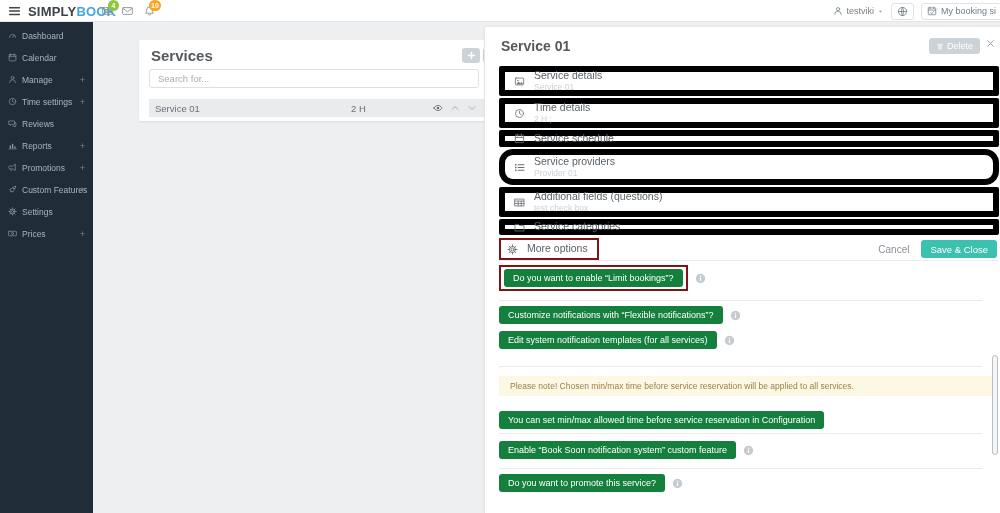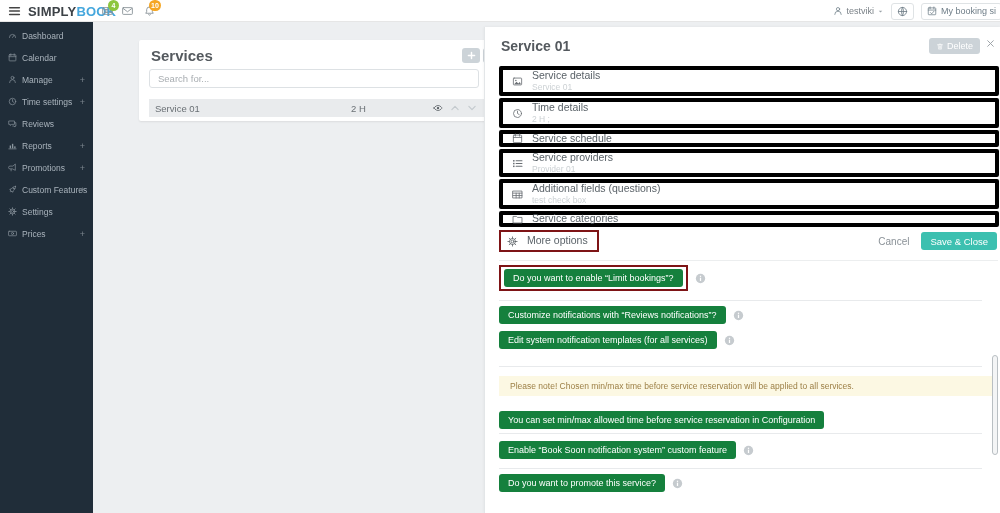--- a/index.html
+++ b/index.html
@@ -65,21 +65,21 @@
   .panel { position:absolute; left:484px; top:27px; width:516px; height:486px; background:#fff;
     border-left:1px solid #e3e6e8; box-shadow:0 0 3px rgba(0,0,0,.06); }
   .panel-title { position:absolute; left:16px; top:11px; font-size:14px; color:#54595e; }
   .delete-btn { position:absolute; right:20px; top:11px; height:16px; background:#ccd3d8; border:none;
     border-radius:3px; color:#fff; font-size:9px; display:flex; align-items:center; gap:3px;
     padding:0 7px; cursor:pointer; font-family:inherit;text-align:right; }
   .delete-btn .ico { width:8px; height:9px; }
   .panel-close { position:absolute; right:5px; top:12px; width:9px; height:9px; color:#9aa1a6; cursor:pointer; }
 
   .cards { position:absolute; left:14px; top:39px; width:500px; }
-  .acc-card { position:relative; background:#fff; border:4px solid #000000; border-radius:2px;
+  .acc-card { position:relative; background:#fff; border:6px solid #000000; border-radius:2px;
     margin-bottom:2px; display:flex; align-items:center; padding:0 0 0 9px; cursor:pointer; }
   .acc-card.tall { height:30px; }
   .acc-card.short { height:17px; }
   .acc-card .ico { width:11px; height:11px; color:#6b7075; margin-right:9px; flex:none; }
   .acc-label { font-size:10.5px; color:#5a6268; line-height:1.25; }
   .acc-sub { font-size:8.5px; color:#ccd1d4; line-height:1.2; }
   .more-row { position:relative; height:24px; display:flex; align-items:center; margin-top:2px; }
   .annot-head { display:flex; align-items:center; border:2px solid #7e1416; padding:2px 9px 2px 6px; }
   .annot-head .ico { width:11px; height:11px; color:#5e6368; margin-right:9px; }
   .footer-actions { position:absolute; right:2px; top:0; height:24px; display:flex; align-items:center; gap:12px; }
@@ -364,21 +364,21 @@
     </div>
     <div class="acc-card short">
       <span class="ico">
           <svg viewBox="0 0 16 16" fill="none" stroke="currentColor" stroke-width="1.2" stroke-linecap="round" stroke-linejoin="round">
             <rect x="2" y="3" width="12" height="11" rx="1"></rect>
             <path d="M2 6.5h12M5 1.5v3M11 1.5v3"></path>
           </svg>
         </span>
       <span class="acc-label">Service schedule</span>
     </div>
-    <div class="acc-card tall" style="height:28px;">
+    <div class="acc-card tall" style="height:36px;border-radius:14px;">
       <span class="ico">
           <svg viewBox="0 0 16 16" fill="none" stroke="currentColor" stroke-width="1.2" stroke-linecap="round" stroke-linejoin="round">
             <rect x="1.5" y="3" width="2.2" height="2.2" fill="currentColor" stroke="none"></rect>
             <rect x="1.5" y="7" width="2.2" height="2.2" fill="currentColor" stroke="none"></rect>
             <rect x="1.5" y="11" width="2.2" height="2.2" fill="currentColor" stroke="none"></rect>
             <path d="M6 4.1h8.5M6 8.1h8.5M6 12.1h8.5" stroke-width="1.6"></path>
           </svg>
         </span>
       <span>
           <div class="acc-label">Service providers</div>
@@ -435,21 +435,21 @@
           <circle cx="8" cy="8" r="6.8" fill="currentColor" stroke="none"></circle>
           <rect x="7.1" y="6.8" width="1.8" height="4.8" fill="#fff" stroke="none"></rect>
           <rect x="7.1" y="3.9" width="1.8" height="1.8" fill="#fff" stroke="none"></rect>
         </svg>
       </span>
   </div>
 
   <div class="divider" style="top:273px;"></div>
 
   <div class="mo-row" style="top:279px;">
-    <button class="gray-btn">Customize notifications with “Reviews notifications”?</button>
+    <button class="gray-btn">Customize notifications with “Flexible notifications”?</button>
     <span class="ico info-ico">
         <svg viewBox="0 0 16 16" fill="none" stroke="currentColor" stroke-width="1.2" stroke-linecap="round" stroke-linejoin="round">
           <circle cx="8" cy="8" r="6.8" fill="currentColor" stroke="none"></circle>
           <rect x="7.1" y="6.8" width="1.8" height="4.8" fill="#fff" stroke="none"></rect>
           <rect x="7.1" y="3.9" width="1.8" height="1.8" fill="#fff" stroke="none"></rect>
         </svg>
       </span>
   </div>
 
   <div class="mo-row" style="top:304px;">

